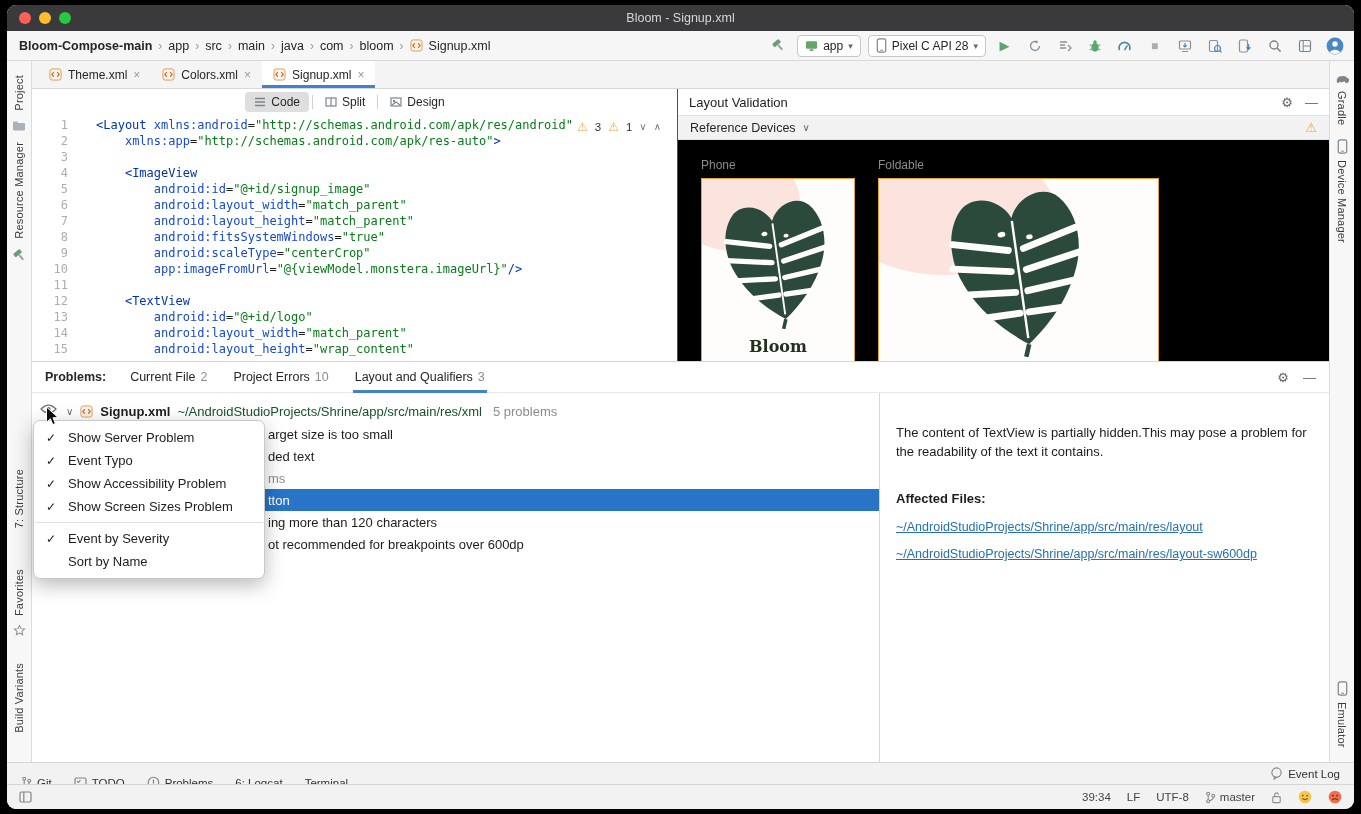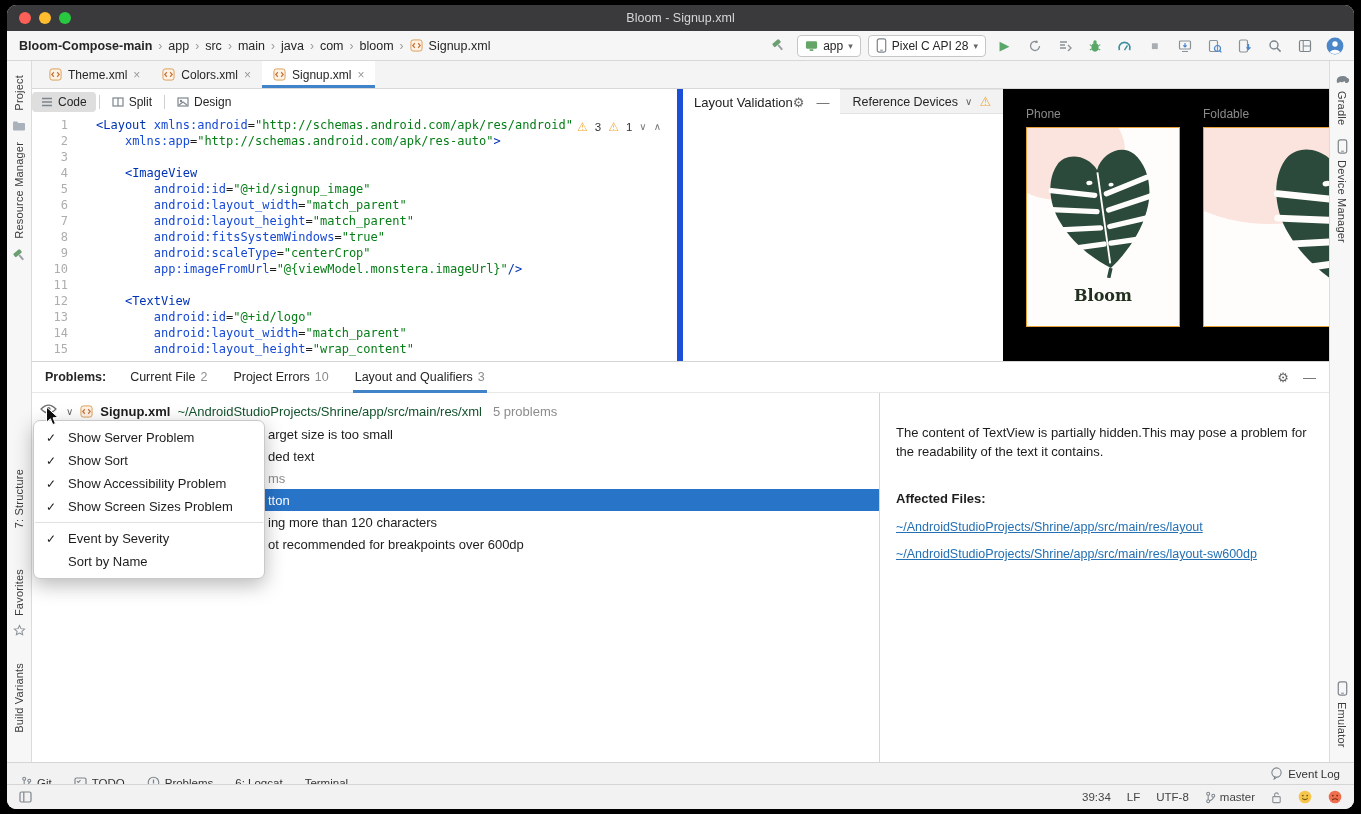--- a/index.html
+++ b/index.html
@@ -36,35 +36,35 @@
   .center-col{flex:1;display:flex;flex-direction:column;min-width:0;}
   
   .tabbar{height:28px;background:#f4f4f4;border-bottom:1px solid #d8d8d8;display:flex;align-items:stretch;padding-left:6px;flex:0 0 auto;}
   .tab{display:flex;align-items:center;gap:6px;padding:0 11px;font-size:12px;color:#262626;position:relative;}
   .tab.active{background:#fff;}
   .tab.active::after{content:"";position:absolute;left:0;right:0;bottom:0;height:3px;background:#4083c9;}
   .tab-close{color:#9a9a9a;font-size:12px;}
   
   .editor-split{height:273px;display:flex;border-bottom:1px solid #d5d5d5;flex:0 0 auto;min-width:0;}
   .editor-pane{width:645px;flex:0 0 auto;display:flex;flex-direction:column;background:#fff;position:relative;}
-  .editor-topbar{height:26px;display:flex;align-items:center;justify-content:flex-start;padding-right:10px;flex:0 0 auto;}
+  .editor-topbar{height:26px;display:flex;align-items:center;justify-content:center;padding-right:10px;flex:0 0 auto;}
   .mode-switch{display:flex;align-items:center;font-size:12px;color:#262626;}
   .mode{display:flex;align-items:center;gap:5px;padding:3px 9px;border-radius:4px;}
   .mode.active{background:#dedede;}
   .mode-sep{width:1px;height:14px;background:#d0d0d0;margin:0 3px;}
   .code-area{flex:1;position:relative;overflow:hidden;font-family:"DejaVu Sans Mono",monospace;font-size:12px;line-height:16px;padding-top:2px;}
   .code-row{display:flex;height:16px;white-space:pre;}
   .ln{flex:0 0 36px;text-align:right;color:#adadad;}
   .code-text{padding-left:28px;}
   .tok-tag{color:#0033b3}.tok-attr{color:#174ad4}.tok-val{color:#067d17}.tok-plain,.tok-eq{color:#1d1d1d}
   .editor-warnings{position:absolute;top:4px;right:16px;display:flex;align-items:center;gap:7px;font-size:11.5px;color:#333;font-family:"Liberation Sans",sans-serif;}
   .warn-tri{color:#f0a732;font-size:12px;}
   .ew-chev{color:#777;font-size:10px;}
   
-  .validation-pane{flex:1;border-left:6px solid #1d4ed8;display:flex;background:#fff;min-width:0;}
+  .validation-pane{flex:1;border-left:1px solid #1d4ed8;display:flex;flex-direction:column;background:#fff;min-width:0;}
   .vp-header{height:26px;display:flex;align-items:center;padding:0 11px;font-size:13px;color:#1d1d1d;flex:0 0 auto;}
   .vp-actions{margin-left:auto;display:flex;gap:12px;color:#666;font-size:13px;align-items:center;}
   .vp-subheader{height:25px;background:#f2f2f2;border-top:1px solid #e2e2e2;border-bottom:1px solid #e2e2e2;display:flex;align-items:center;gap:7px;padding:0 12px;font-size:12.5px;color:#262626;flex:0 0 auto;}
   .vp-sub-chev{color:#666;font-size:10px;}
   .vp-warn{margin-left:auto;color:#f0a732;font-size:13px;}
   .vp-content{flex:1;position:relative;overflow:hidden;background:#000000;}
   .dev-label{position:absolute;top:18px;font-size:12px;color:#8c8c8c;}
   .dev-card{position:absolute;top:38px;background:#fffdfc;border:1.5px solid #e9a13b;overflow:hidden;height:200px;}
   .blob{position:absolute;background:#fbe4dd;border-radius:50%;}
   .leaf-wrap{position:absolute;left:0;right:0;display:flex;justify-content:center;}
@@ -628,21 +628,21 @@
     </span>
   </div>
 
   <div class="popup">
       <div class="menu-item">
         <span class="menu-check">✓</span>
         <span class="menu-label">Show Server Problem</span>
       </div>
       <div class="menu-item">
         <span class="menu-check">✓</span>
-        <span class="menu-label">Show Sort</span>
+        <span class="menu-label">Event Typo</span>
       </div>
       <div class="menu-item">
         <span class="menu-check">✓</span>
         <span class="menu-label">Show Accessibility Problem</span>
       </div>
       <div class="menu-item">
         <span class="menu-check">✓</span>
         <span class="menu-label">Show Screen Sizes Problem</span>
       </div>
       <div class="menu-sep"></div>

